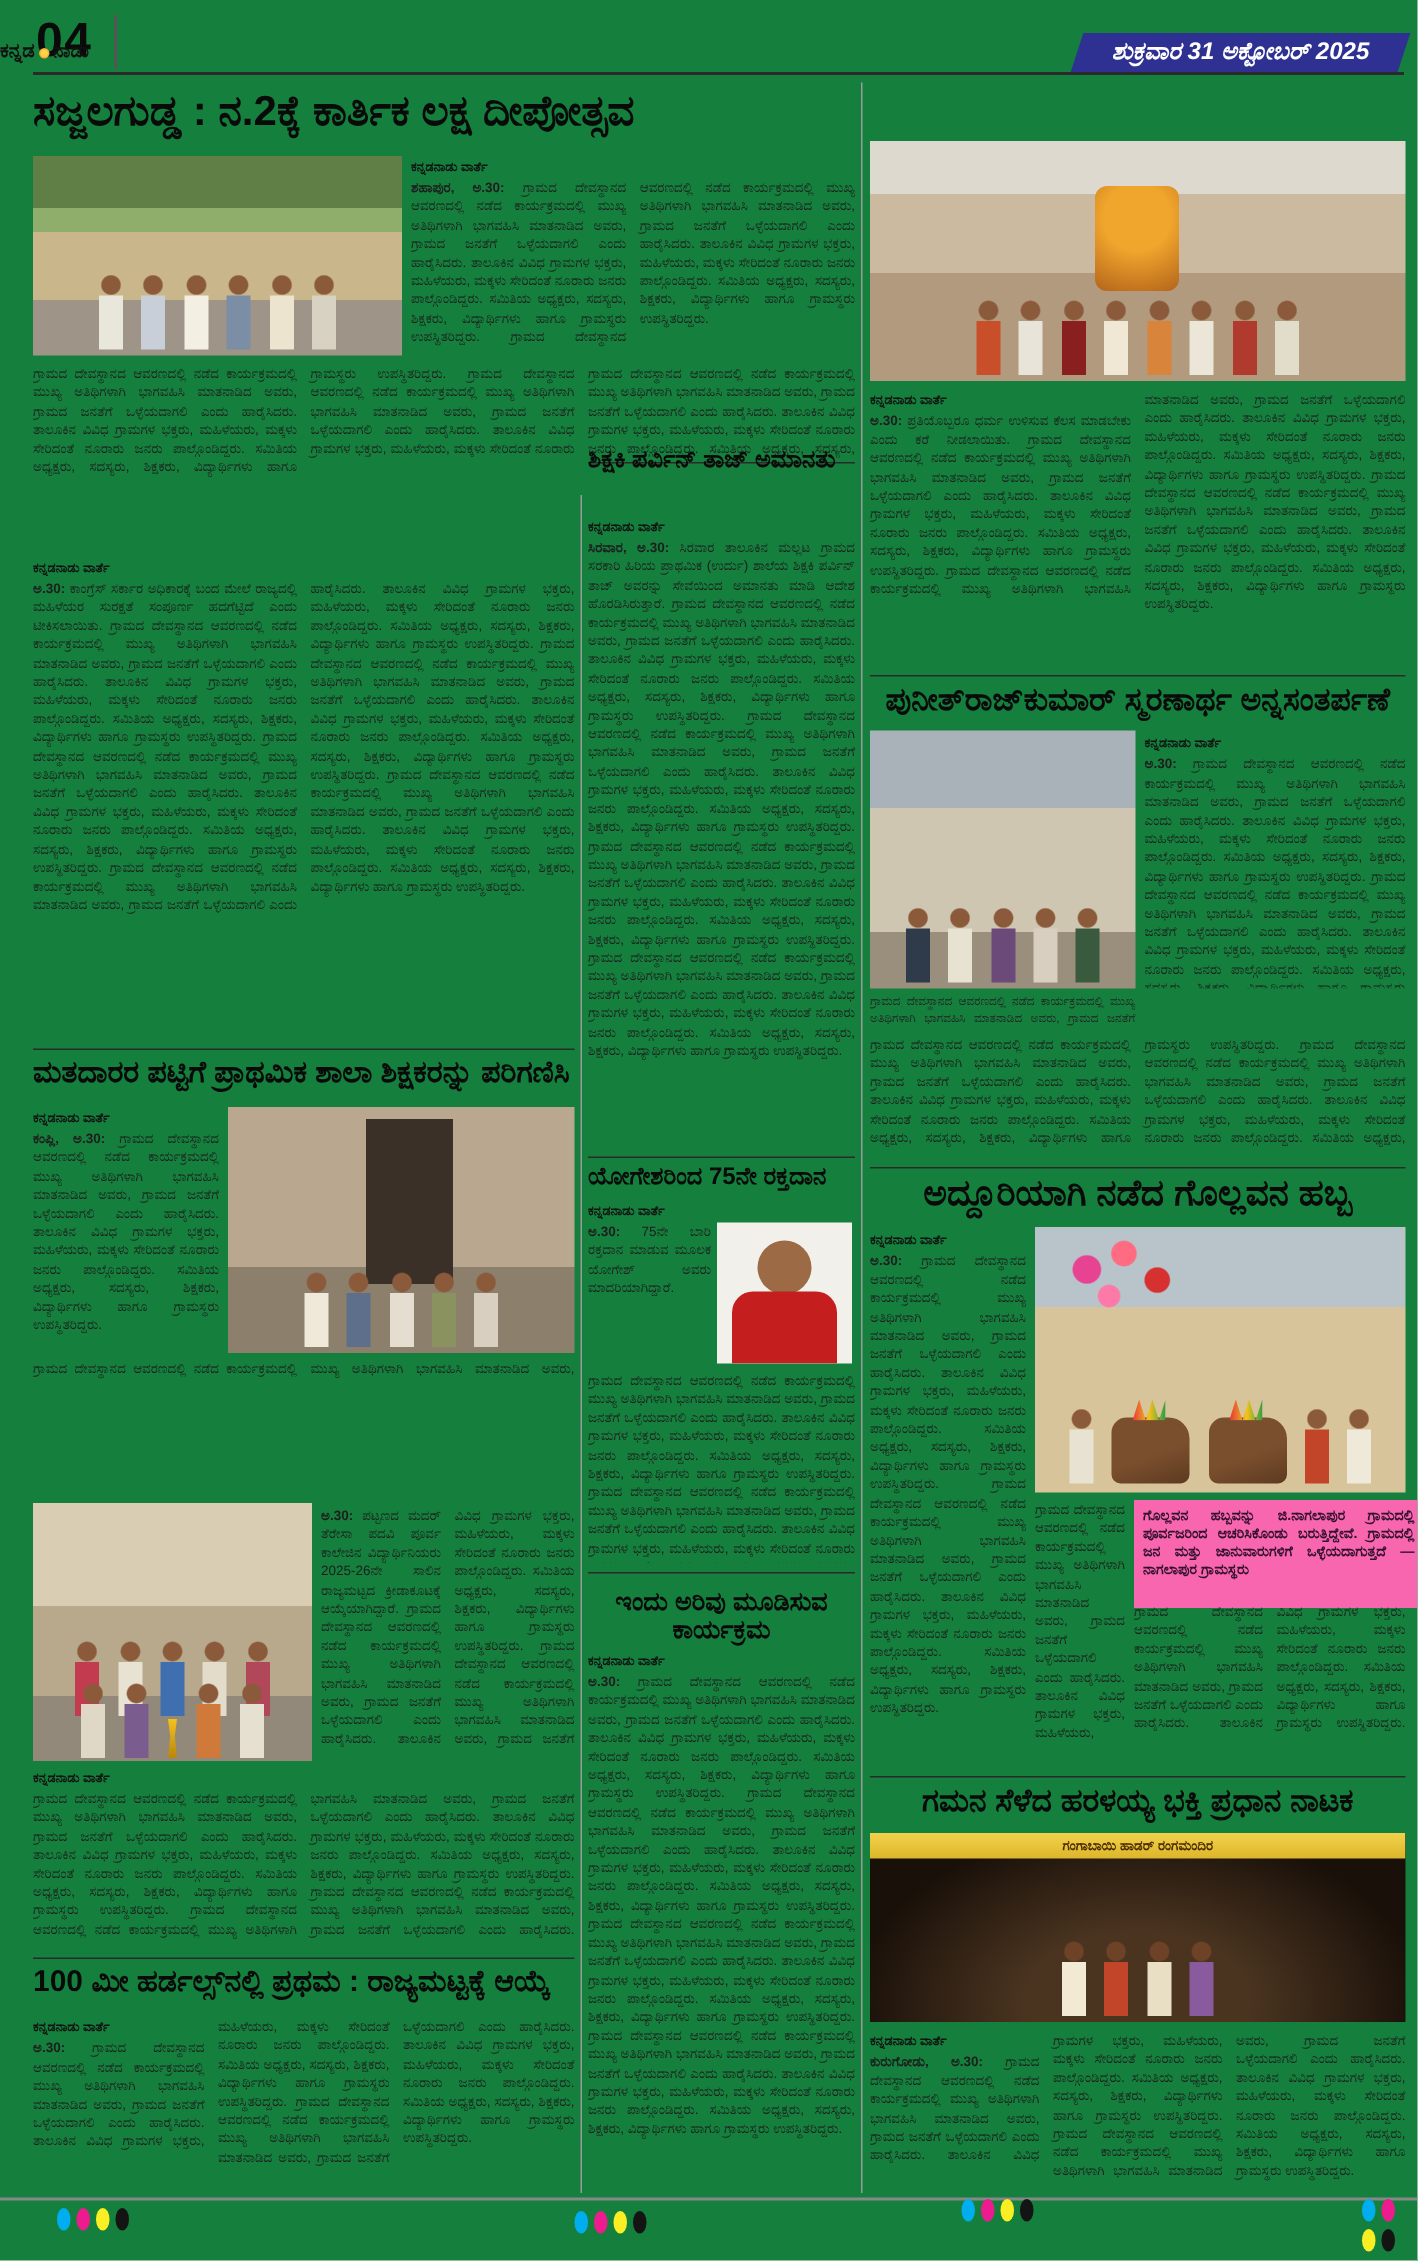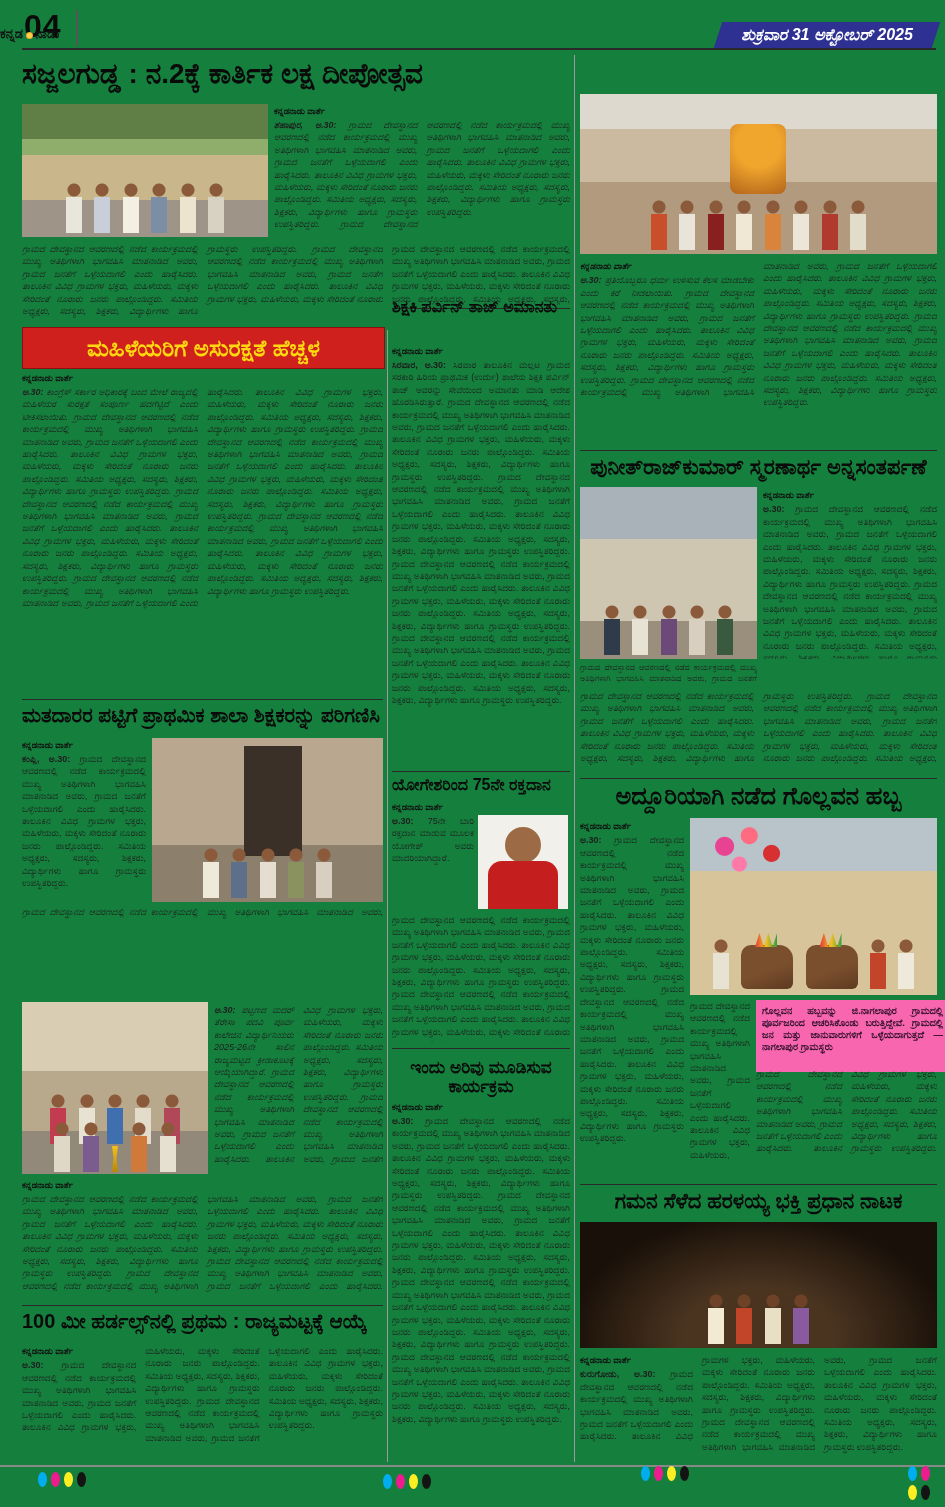--- a/index.html
+++ b/index.html
@@ -1,21 +1,21 @@
 <!DOCTYPE html>
 <html><head>
 <meta charset="utf-8">
 <style>
   html,body{margin:0;padding:0;background:#e8e8e8;}
   .page{position:relative;width:945px;height:1507px;background:#15803d;
         font-family:"Liberation Sans","DejaVu Sans",sans-serif;overflow:hidden;margin:0 auto;}
   .abs{position:absolute;}
   .hl{font-weight:bold;color:#0a0a0a;line-height:1.12;}
   .body-txt{font-size:9px;line-height:12.4px;text-align:justify;color:#1d1d1d;overflow:hidden;}
-  .cols2{column-count:2;column-gap:9px;font-style:italic;}
+  .cols2{column-count:2;column-gap:9px;}
   .cols3{column-count:3;column-gap:9px;}
   .byline{font-weight:bold;font-size:8.5px;color:#111;margin-bottom:2px;}
   .dateline{font-weight:bold;}
   .rule{position:absolute;background:#2a2a2a;height:1px;}
   .vrule{position:absolute;width:1px;background:#9a9a9a;}
   .photo{position:absolute;overflow:hidden;background:#cfc8ba;}
   .pp{display:inline-block;width:22px;height:52px;margin:0 1px;vertical-align:bottom;
       background:
         radial-gradient(circle at 50% 9px, var(--s,#8a5a3b) 0 6px, rgba(0,0,0,0) 7px),
         linear-gradient(var(--c,#ddd),var(--c,#ddd));
@@ -80,23 +80,20 @@
     <div class="byline">ಕನ್ನಡನಾಡು ವಾರ್ತೆ</div>
     <div class="body-txt cols2" style="height:118px;">
       <span class="dateline">ಶಹಾಪುರ, ಅ.30:</span>
       <span>ಗ್ರಾಮದ ದೇವಸ್ಥಾನದ ಆವರಣದಲ್ಲಿ ನಡೆದ ಕಾರ್ಯಕ್ರಮದಲ್ಲಿ ಮುಖ್ಯ ಅತಿಥಿಗಳಾಗಿ ಭಾಗವಹಿಸಿ ಮಾತನಾಡಿದ ಅವರು, ಗ್ರಾಮದ ಜನತೆಗೆ ಒಳ್ಳೆಯದಾಗಲಿ ಎಂದು ಹಾರೈಸಿದರು. ತಾಲೂಕಿನ ವಿವಿಧ ಗ್ರಾಮಗಳ ಭಕ್ತರು, ಮಹಿಳೆಯರು, ಮಕ್ಕಳು ಸೇರಿದಂತೆ ನೂರಾರು ಜನರು ಪಾಲ್ಗೊಂಡಿದ್ದರು. ಸಮಿತಿಯ ಅಧ್ಯಕ್ಷರು, ಸದಸ್ಯರು, ಶಿಕ್ಷಕರು, ವಿದ್ಯಾರ್ಥಿಗಳು ಹಾಗೂ ಗ್ರಾಮಸ್ಥರು ಉಪಸ್ಥಿತರಿದ್ದರು. ಗ್ರಾಮದ ದೇವಸ್ಥಾನದ ಆವರಣದಲ್ಲಿ ನಡೆದ ಕಾರ್ಯಕ್ರಮದಲ್ಲಿ ಮುಖ್ಯ ಅತಿಥಿಗಳಾಗಿ ಭಾಗವಹಿಸಿ ಮಾತನಾಡಿದ ಅವರು, ಗ್ರಾಮದ ಜನತೆಗೆ ಒಳ್ಳೆಯದಾಗಲಿ ಎಂದು ಹಾರೈಸಿದರು. ತಾಲೂಕಿನ ವಿವಿಧ ಗ್ರಾಮಗಳ ಭಕ್ತರು, ಮಹಿಳೆಯರು, ಮಕ್ಕಳು ಸೇರಿದಂತೆ ನೂರಾರು ಜನರು ಪಾಲ್ಗೊಂಡಿದ್ದರು. ಸಮಿತಿಯ ಅಧ್ಯಕ್ಷರು, ಸದಸ್ಯರು, ಶಿಕ್ಷಕರು, ವಿದ್ಯಾರ್ಥಿಗಳು ಹಾಗೂ ಗ್ರಾಮಸ್ಥರು ಉಪಸ್ಥಿತರಿದ್ದರು. </span>
     </div>
   </div>
 
   <div class="abs body-txt cols2" style="left:22px;top:243px;width:361px;height:80px;">ಗ್ರಾಮದ ದೇವಸ್ಥಾನದ ಆವರಣದಲ್ಲಿ ನಡೆದ ಕಾರ್ಯಕ್ರಮದಲ್ಲಿ ಮುಖ್ಯ ಅತಿಥಿಗಳಾಗಿ ಭಾಗವಹಿಸಿ ಮಾತನಾಡಿದ ಅವರು, ಗ್ರಾಮದ ಜನತೆಗೆ ಒಳ್ಳೆಯದಾಗಲಿ ಎಂದು ಹಾರೈಸಿದರು. ತಾಲೂಕಿನ ವಿವಿಧ ಗ್ರಾಮಗಳ ಭಕ್ತರು, ಮಹಿಳೆಯರು, ಮಕ್ಕಳು ಸೇರಿದಂತೆ ನೂರಾರು ಜನರು ಪಾಲ್ಗೊಂಡಿದ್ದರು. ಸಮಿತಿಯ ಅಧ್ಯಕ್ಷರು, ಸದಸ್ಯರು, ಶಿಕ್ಷಕರು, ವಿದ್ಯಾರ್ಥಿಗಳು ಹಾಗೂ ಗ್ರಾಮಸ್ಥರು ಉಪಸ್ಥಿತರಿದ್ದರು. ಗ್ರಾಮದ ದೇವಸ್ಥಾನದ ಆವರಣದಲ್ಲಿ ನಡೆದ ಕಾರ್ಯಕ್ರಮದಲ್ಲಿ ಮುಖ್ಯ ಅತಿಥಿಗಳಾಗಿ ಭಾಗವಹಿಸಿ ಮಾತನಾಡಿದ ಅವರು, ಗ್ರಾಮದ ಜನತೆಗೆ ಒಳ್ಳೆಯದಾಗಲಿ ಎಂದು ಹಾರೈಸಿದರು. ತಾಲೂಕಿನ ವಿವಿಧ ಗ್ರಾಮಗಳ ಭಕ್ತರು, ಮಹಿಳೆಯರು, ಮಕ್ಕಳು ಸೇರಿದಂತೆ ನೂರಾರು ಜನರು ಪಾಲ್ಗೊಂಡಿದ್ದರು. ಸಮಿತಿಯ ಅಧ್ಯಕ್ಷರು, ಸದಸ್ಯರು, ಶಿಕ್ಷಕರು, ವಿದ್ಯಾರ್ಥಿಗಳು ಹಾಗೂ ಗ್ರಾಮಸ್ಥರು ಉಪಸ್ಥಿತರಿದ್ದರು. </div>
   <div class="abs body-txt" style="left:392px;top:243px;width:178px;height:62px;">ಗ್ರಾಮದ ದೇವಸ್ಥಾನದ ಆವರಣದಲ್ಲಿ ನಡೆದ ಕಾರ್ಯಕ್ರಮದಲ್ಲಿ ಮುಖ್ಯ ಅತಿಥಿಗಳಾಗಿ ಭಾಗವಹಿಸಿ ಮಾತನಾಡಿದ ಅವರು, ಗ್ರಾಮದ ಜನತೆಗೆ ಒಳ್ಳೆಯದಾಗಲಿ ಎಂದು ಹಾರೈಸಿದರು. ತಾಲೂಕಿನ ವಿವಿಧ ಗ್ರಾಮಗಳ ಭಕ್ತರು, ಮಹಿಳೆಯರು, ಮಕ್ಕಳು ಸೇರಿದಂತೆ ನೂರಾರು ಜನರು ಪಾಲ್ಗೊಂಡಿದ್ದರು. ಸಮಿತಿಯ ಅಧ್ಯಕ್ಷರು, ಸದಸ್ಯರು, ಶಿಕ್ಷಕರು, ವಿದ್ಯಾರ್ಥಿಗಳು ಹಾಗೂ ಗ್ರಾಮಸ್ಥರು ಉಪಸ್ಥಿತರಿದ್ದರು. </div>
 
-  <div class="abs redbox" style="left:22px;top:327px;width:361px;height:40px;font-size:23px;">
-    <span>ಮಹಿಳೆಯರಿಗೆ ಅಸುರಕ್ಷತೆ ಹೆಚ್ಚಳ</span>
-  </div>
   <div class="abs" style="left:22px;top:373px;width:361px;">
     <div class="byline">ಕನ್ನಡನಾಡು ವಾರ್ತೆ</div>
   </div>
   <div class="abs body-txt cols2" style="left:22px;top:386px;width:361px;height:310px;">
     <span class="dateline">ಅ.30:</span>
     <span>ಕಾಂಗ್ರೆಸ್ ಸರ್ಕಾರ ಅಧಿಕಾರಕ್ಕೆ ಬಂದ ಮೇಲೆ ರಾಜ್ಯದಲ್ಲಿ ಮಹಿಳೆಯರ ಸುರಕ್ಷತೆ ಸಂಪೂರ್ಣ ಹದಗೆಟ್ಟಿದೆ ಎಂದು ಟೀಕಿಸಲಾಯಿತು. </span>
     <span>ಗ್ರಾಮದ ದೇವಸ್ಥಾನದ ಆವರಣದಲ್ಲಿ ನಡೆದ ಕಾರ್ಯಕ್ರಮದಲ್ಲಿ ಮುಖ್ಯ ಅತಿಥಿಗಳಾಗಿ ಭಾಗವಹಿಸಿ ಮಾತನಾಡಿದ ಅವರು, ಗ್ರಾಮದ ಜನತೆಗೆ ಒಳ್ಳೆಯದಾಗಲಿ ಎಂದು ಹಾರೈಸಿದರು. ತಾಲೂಕಿನ ವಿವಿಧ ಗ್ರಾಮಗಳ ಭಕ್ತರು, ಮಹಿಳೆಯರು, ಮಕ್ಕಳು ಸೇರಿದಂತೆ ನೂರಾರು ಜನರು ಪಾಲ್ಗೊಂಡಿದ್ದರು. ಸಮಿತಿಯ ಅಧ್ಯಕ್ಷರು, ಸದಸ್ಯರು, ಶಿಕ್ಷಕರು, ವಿದ್ಯಾರ್ಥಿಗಳು ಹಾಗೂ ಗ್ರಾಮಸ್ಥರು ಉಪಸ್ಥಿತರಿದ್ದರು. ಗ್ರಾಮದ ದೇವಸ್ಥಾನದ ಆವರಣದಲ್ಲಿ ನಡೆದ ಕಾರ್ಯಕ್ರಮದಲ್ಲಿ ಮುಖ್ಯ ಅತಿಥಿಗಳಾಗಿ ಭಾಗವಹಿಸಿ ಮಾತನಾಡಿದ ಅವರು, ಗ್ರಾಮದ ಜನತೆಗೆ ಒಳ್ಳೆಯದಾಗಲಿ ಎಂದು ಹಾರೈಸಿದರು. ತಾಲೂಕಿನ ವಿವಿಧ ಗ್ರಾಮಗಳ ಭಕ್ತರು, ಮಹಿಳೆಯರು, ಮಕ್ಕಳು ಸೇರಿದಂತೆ ನೂರಾರು ಜನರು ಪಾಲ್ಗೊಂಡಿದ್ದರು. ಸಮಿತಿಯ ಅಧ್ಯಕ್ಷರು, ಸದಸ್ಯರು, ಶಿಕ್ಷಕರು, ವಿದ್ಯಾರ್ಥಿಗಳು ಹಾಗೂ ಗ್ರಾಮಸ್ಥರು ಉಪಸ್ಥಿತರಿದ್ದರು. ಗ್ರಾಮದ ದೇವಸ್ಥಾನದ ಆವರಣದಲ್ಲಿ ನಡೆದ ಕಾರ್ಯಕ್ರಮದಲ್ಲಿ ಮುಖ್ಯ ಅತಿಥಿಗಳಾಗಿ ಭಾಗವಹಿಸಿ ಮಾತನಾಡಿದ ಅವರು, ಗ್ರಾಮದ ಜನತೆಗೆ ಒಳ್ಳೆಯದಾಗಲಿ ಎಂದು ಹಾರೈಸಿದರು. ತಾಲೂಕಿನ ವಿವಿಧ ಗ್ರಾಮಗಳ ಭಕ್ತರು, ಮಹಿಳೆಯರು, ಮಕ್ಕಳು ಸೇರಿದಂತೆ ನೂರಾರು ಜನರು ಪಾಲ್ಗೊಂಡಿದ್ದರು. ಸಮಿತಿಯ ಅಧ್ಯಕ್ಷರು, ಸದಸ್ಯರು, ಶಿಕ್ಷಕರು, ವಿದ್ಯಾರ್ಥಿಗಳು ಹಾಗೂ ಗ್ರಾಮಸ್ಥರು ಉಪಸ್ಥಿತರಿದ್ದರು. ಗ್ರಾಮದ ದೇವಸ್ಥಾನದ ಆವರಣದಲ್ಲಿ ನಡೆದ ಕಾರ್ಯಕ್ರಮದಲ್ಲಿ ಮುಖ್ಯ ಅತಿಥಿಗಳಾಗಿ ಭಾಗವಹಿಸಿ ಮಾತನಾಡಿದ ಅವರು, ಗ್ರಾಮದ ಜನತೆಗೆ ಒಳ್ಳೆಯದಾಗಲಿ ಎಂದು ಹಾರೈಸಿದರು. ತಾಲೂಕಿನ ವಿವಿಧ ಗ್ರಾಮಗಳ ಭಕ್ತರು, ಮಹಿಳೆಯರು, ಮಕ್ಕಳು ಸೇರಿದಂತೆ ನೂರಾರು ಜನರು ಪಾಲ್ಗೊಂಡಿದ್ದರು. ಸಮಿತಿಯ ಅಧ್ಯಕ್ಷರು, ಸದಸ್ಯರು, ಶಿಕ್ಷಕರು, ವಿದ್ಯಾರ್ಥಿಗಳು ಹಾಗೂ ಗ್ರಾಮಸ್ಥರು ಉಪಸ್ಥಿತರಿದ್ದರು. ಗ್ರಾಮದ ದೇವಸ್ಥಾನದ ಆವರಣದಲ್ಲಿ ನಡೆದ ಕಾರ್ಯಕ್ರಮದಲ್ಲಿ ಮುಖ್ಯ ಅತಿಥಿಗಳಾಗಿ ಭಾಗವಹಿಸಿ ಮಾತನಾಡಿದ ಅವರು, ಗ್ರಾಮದ ಜನತೆಗೆ ಒಳ್ಳೆಯದಾಗಲಿ ಎಂದು ಹಾರೈಸಿದರು. ತಾಲೂಕಿನ ವಿವಿಧ ಗ್ರಾಮಗಳ ಭಕ್ತರು, ಮಹಿಳೆಯರು, ಮಕ್ಕಳು ಸೇರಿದಂತೆ ನೂರಾರು ಜನರು ಪಾಲ್ಗೊಂಡಿದ್ದರು. ಸಮಿತಿಯ ಅಧ್ಯಕ್ಷರು, ಸದಸ್ಯರು, ಶಿಕ್ಷಕರು, ವಿದ್ಯಾರ್ಥಿಗಳು ಹಾಗೂ ಗ್ರಾಮಸ್ಥರು ಉಪಸ್ಥಿತರಿದ್ದರು. </span>
   </div>
 
   <div class="rule" style="left:22px;top:699px;width:361px;"></div>
@@ -280,20 +277,21 @@
   <div class="abs pinkbox" style="left:756px;top:1000px;width:181px;height:62px;">ಗೊಲ್ಲವನ ಹಬ್ಬವನ್ನು ಜಿ.ನಾಗಲಾಪುರ ಗ್ರಾಮದಲ್ಲಿ ಪೂರ್ವಜರಿಂದ ಆಚರಿಸಿಕೊಂಡು ಬರುತ್ತಿದ್ದೇವೆ. ಗ್ರಾಮದಲ್ಲಿ ಜನ ಮತ್ತು ಜಾನುವಾರುಗಳಿಗೆ ಒಳ್ಳೆಯದಾಗುತ್ತದೆ — ನಾಗಲಾಪುರ ಗ್ರಾಮಸ್ಥರು</div>
 
   <div class="abs body-txt cols2" style="left:756px;top:1068px;width:181px;height:92px;">ಗ್ರಾಮದ ದೇವಸ್ಥಾನದ ಆವರಣದಲ್ಲಿ ನಡೆದ ಕಾರ್ಯಕ್ರಮದಲ್ಲಿ ಮುಖ್ಯ ಅತಿಥಿಗಳಾಗಿ ಭಾಗವಹಿಸಿ ಮಾತನಾಡಿದ ಅವರು, ಗ್ರಾಮದ ಜನತೆಗೆ ಒಳ್ಳೆಯದಾಗಲಿ ಎಂದು ಹಾರೈಸಿದರು. ತಾಲೂಕಿನ ವಿವಿಧ ಗ್ರಾಮಗಳ ಭಕ್ತರು, ಮಹಿಳೆಯರು, ಮಕ್ಕಳು ಸೇರಿದಂತೆ ನೂರಾರು ಜನರು ಪಾಲ್ಗೊಂಡಿದ್ದರು. ಸಮಿತಿಯ ಅಧ್ಯಕ್ಷರು, ಸದಸ್ಯರು, ಶಿಕ್ಷಕರು, ವಿದ್ಯಾರ್ಥಿಗಳು ಹಾಗೂ ಗ್ರಾಮಸ್ಥರು ಉಪಸ್ಥಿತರಿದ್ದರು. ಗ್ರಾಮದ ದೇವಸ್ಥಾನದ ಆವರಣದಲ್ಲಿ ನಡೆದ ಕಾರ್ಯಕ್ರಮದಲ್ಲಿ ಮುಖ್ಯ ಅತಿಥಿಗಳಾಗಿ ಭಾಗವಹಿಸಿ ಮಾತನಾಡಿದ ಅವರು, ಗ್ರಾಮದ ಜನತೆಗೆ ಒಳ್ಳೆಯದಾಗಲಿ ಎಂದು ಹಾರೈಸಿದರು. ತಾಲೂಕಿನ ವಿವಿಧ ಗ್ರಾಮಗಳ ಭಕ್ತರು, ಮಹಿಳೆಯರು, ಮಕ್ಕಳು ಸೇರಿದಂತೆ ನೂರಾರು ಜನರು ಪಾಲ್ಗೊಂಡಿದ್ದರು. ಸಮಿತಿಯ ಅಧ್ಯಕ್ಷರು, ಸದಸ್ಯರು, ಶಿಕ್ಷಕರು, ವಿದ್ಯಾರ್ಥಿಗಳು ಹಾಗೂ ಗ್ರಾಮಸ್ಥರು ಉಪಸ್ಥಿತರಿದ್ದರು. </div>
 
   <div class="rule" style="left:580px;top:1184px;width:357px;"></div>
 
   <div class="abs hl" style="left:580px;top:1189px;width:357px;font-size:21px;text-align:center;">ಗಮನ ಸೆಳೆದ ಹರಳಯ್ಯ ಭಕ್ತಿ ಪ್ರಧಾನ ನಾಟಕ</div>
 
   <div class="photo" style="left:580px;top:1222px;width:357px;height:126px;
        background:radial-gradient(ellipse at 50% 90%, #4a3420 0 30%, #191009 75%);">
+    <div class="banner-strip">ಗಂಗಾಬಾಯಿ ಹಾಡರ್ ರಂಗಮಂದಿರ</div>
     <div class="pp-row" style="bottom:4px;">
       <i class="pp" style="--c:#f2ead2;--s:#6e4226"></i>
       <i class="pp" style="--c:#c2452a;--s:#6e4226"></i>
       <i class="pp" style="--c:#e8dfc4;--s:#6e4226"></i>
       <i class="pp" style="--c:#8a5a9e;--s:#6e4226"></i>
     </div>
   </div>
 
   <div class="abs body-txt cols3" style="left:580px;top:1354px;width:357px;height:108px;">
     <span class="byline" style="display:block">ಕನ್ನಡನಾಡು ವಾರ್ತೆ</span>

